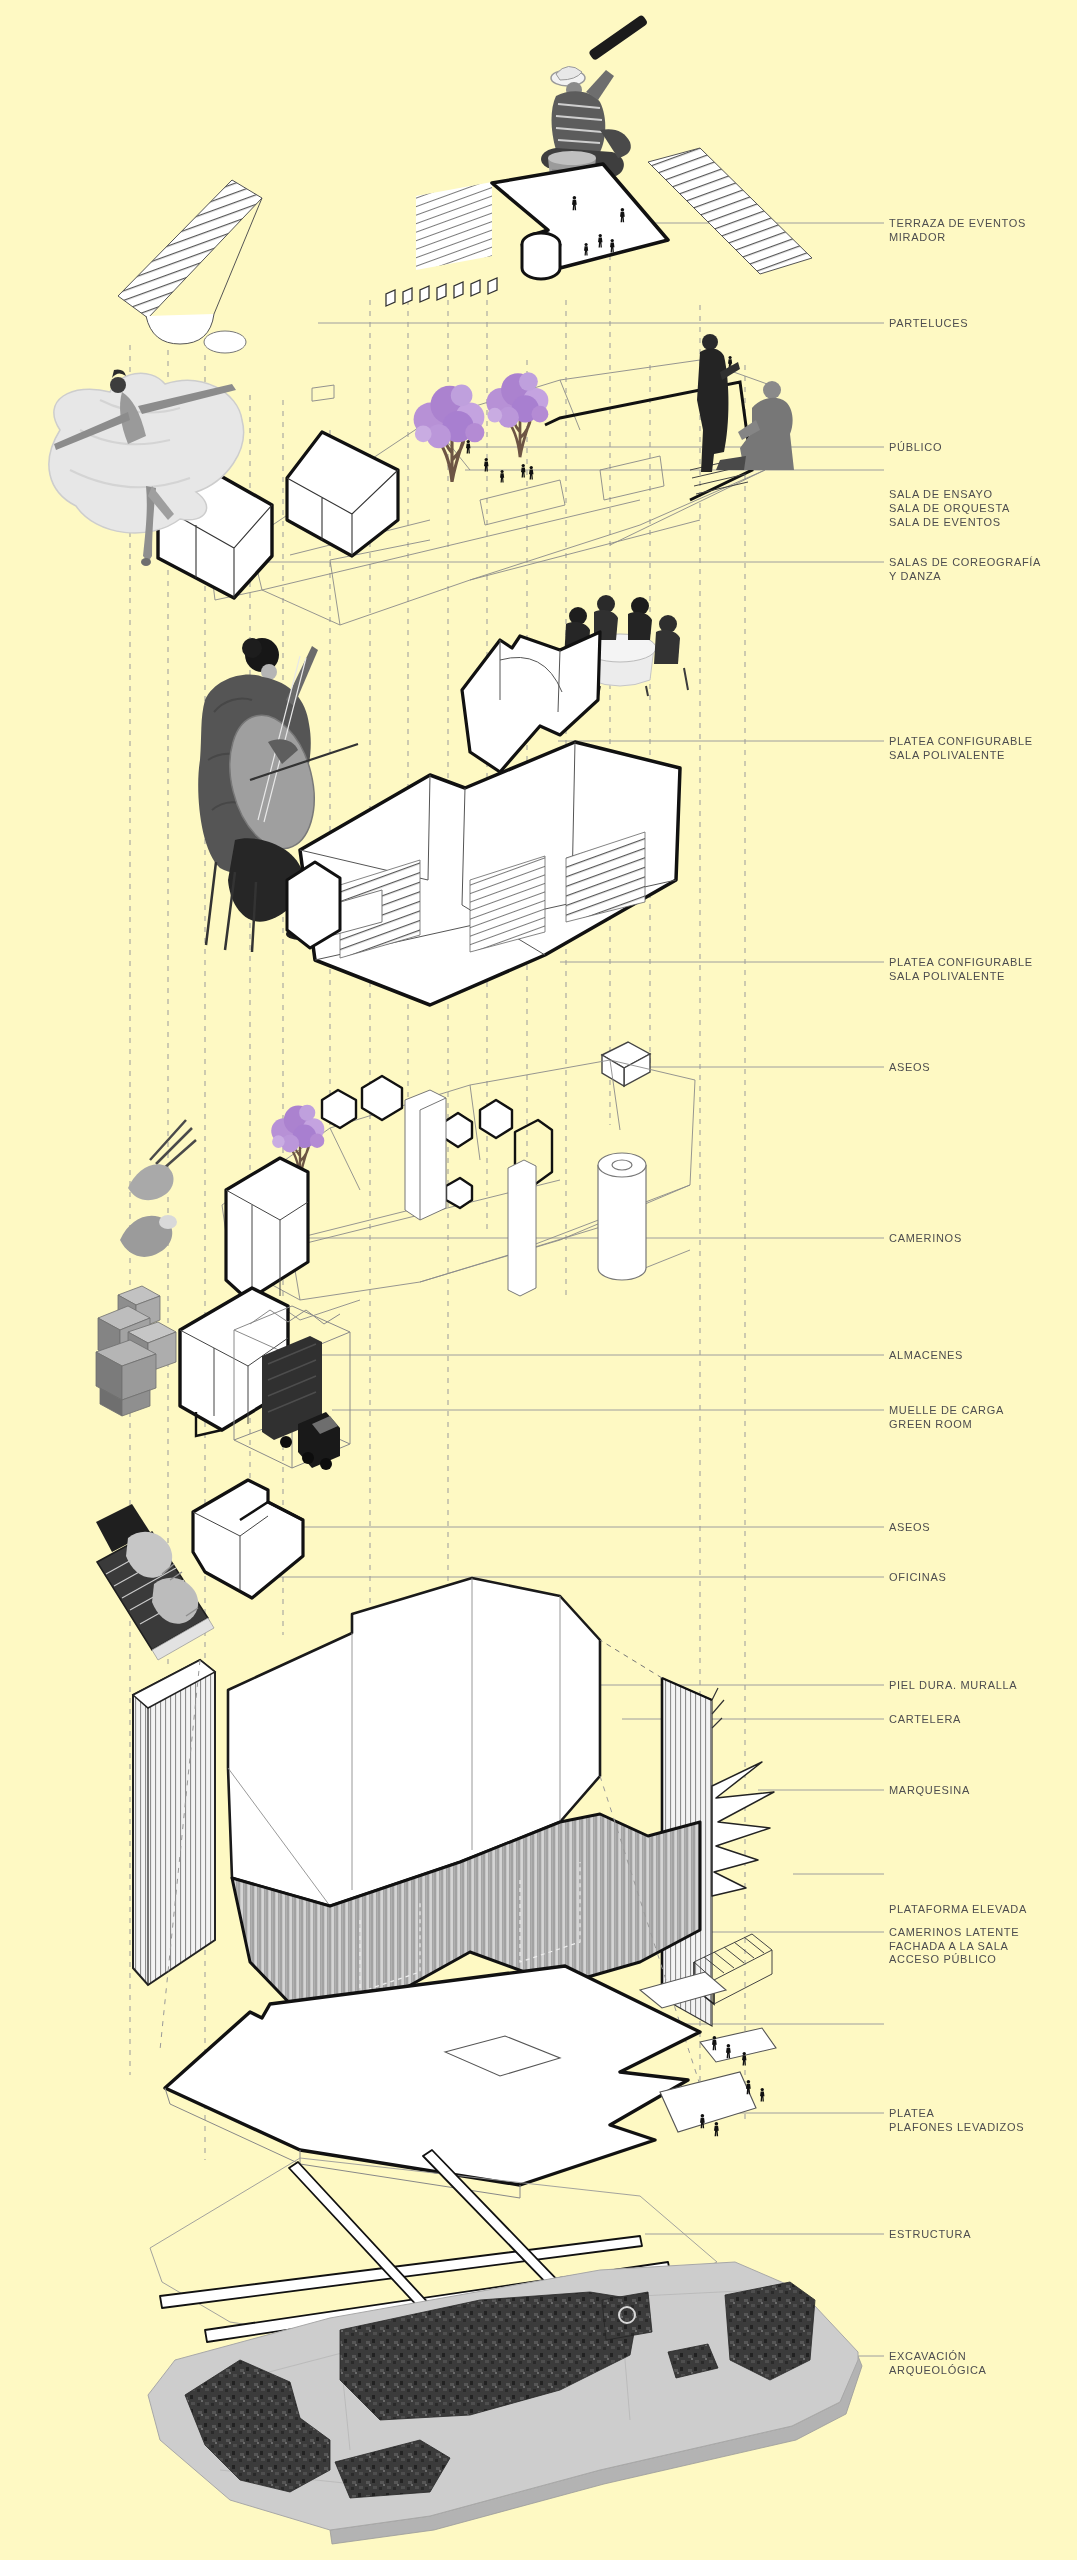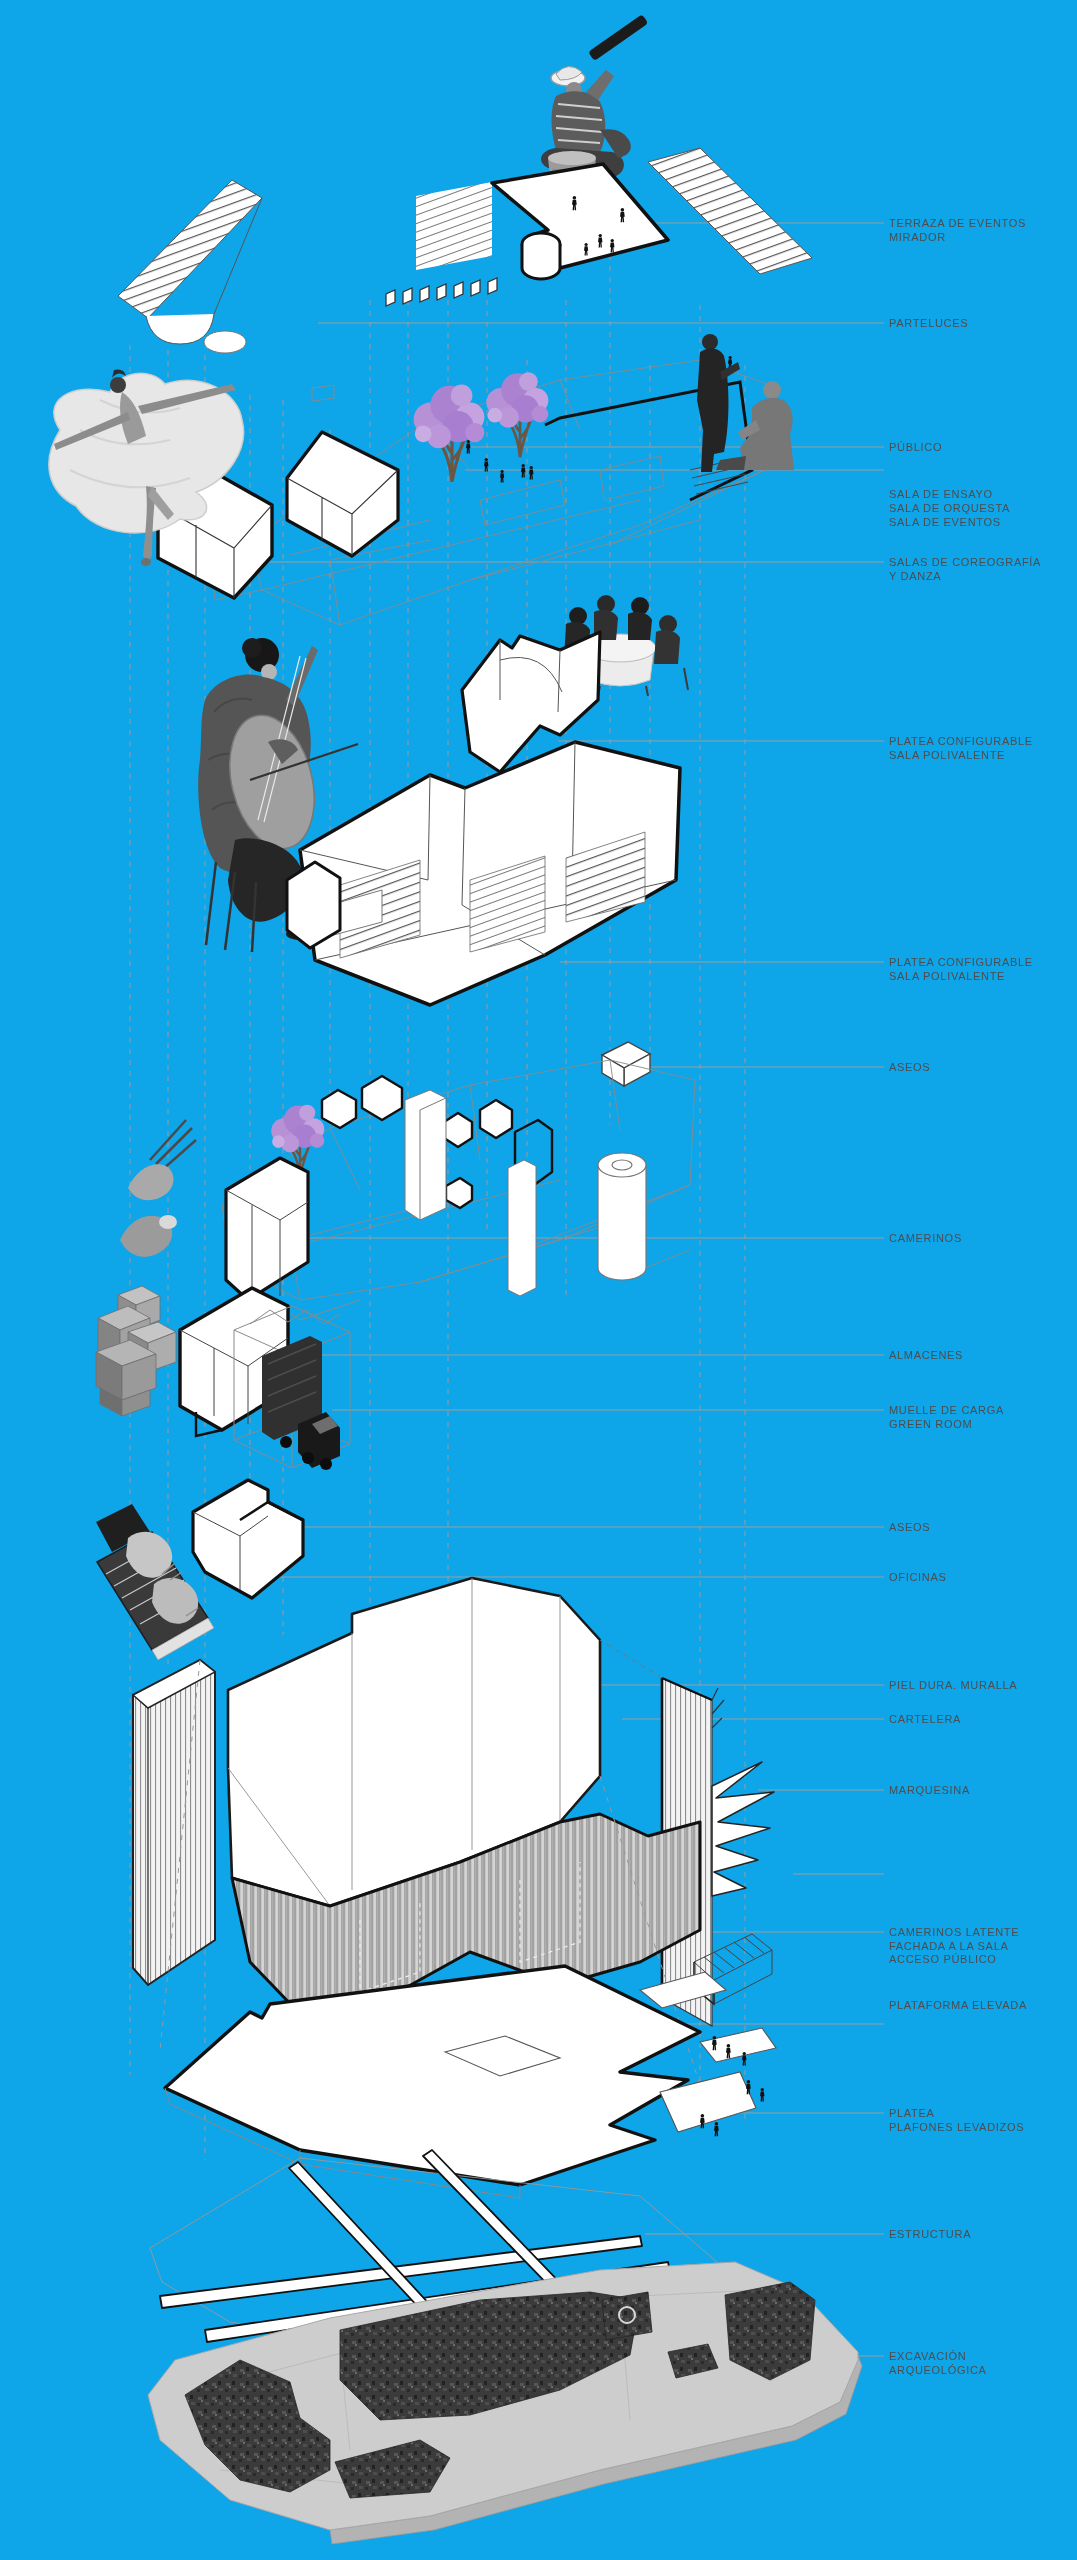--- a/index.html
+++ b/index.html
@@ -1,16 +1,16 @@
 <!DOCTYPE html>
 <html><head>
 <meta charset="utf-8">
 <style>
   html,body{margin:0;padding:0;background:#ffffff;}
-  #stage{position:relative;width:1077px;height:2560px;background:#0ea5e9;overflow:hidden;
+  #stage{position:relative;width:1077px;height:2560px;background:#fef9c3;overflow:hidden;
          font-family:"Liberation Sans", sans-serif;}
   #drawing{position:absolute;left:0;top:0;}
   .lbl{position:absolute;left:889px;width:185px;color:#4d4d4f;font-size:11px;
        line-height:14px;letter-spacing:0.7px;white-space:nowrap;}
   .lbl span{display:block;}
 </style>
 </head>
 <body>
 
 <div id="stage">
@@ -511,21 +511,21 @@
 <div class="lbl" style="top:1783px">
       <span>MARQUESINA</span>
     </div>
 <div class="lbl" style="top:1952px">
       <span>ACCESO PÚBLICO</span>
     </div>
 <div class="lbl" style="top:1925px">
       <span>CAMERINOS LATENTE</span>
       <span>FACHADA A LA SALA</span>
     </div>
-<div class="lbl" style="top:1998px">
+<div class="lbl" style="top:1902px">
       <span>PLATAFORMA ELEVADA</span>
     </div>
 <div class="lbl" style="top:2106px">
       <span>PLATEA</span>
       <span>PLAFONES LEVADIZOS</span>
     </div>
 <div class="lbl" style="top:2227px">
       <span>ESTRUCTURA</span>
     </div>
 <div class="lbl" style="top:2349px">

